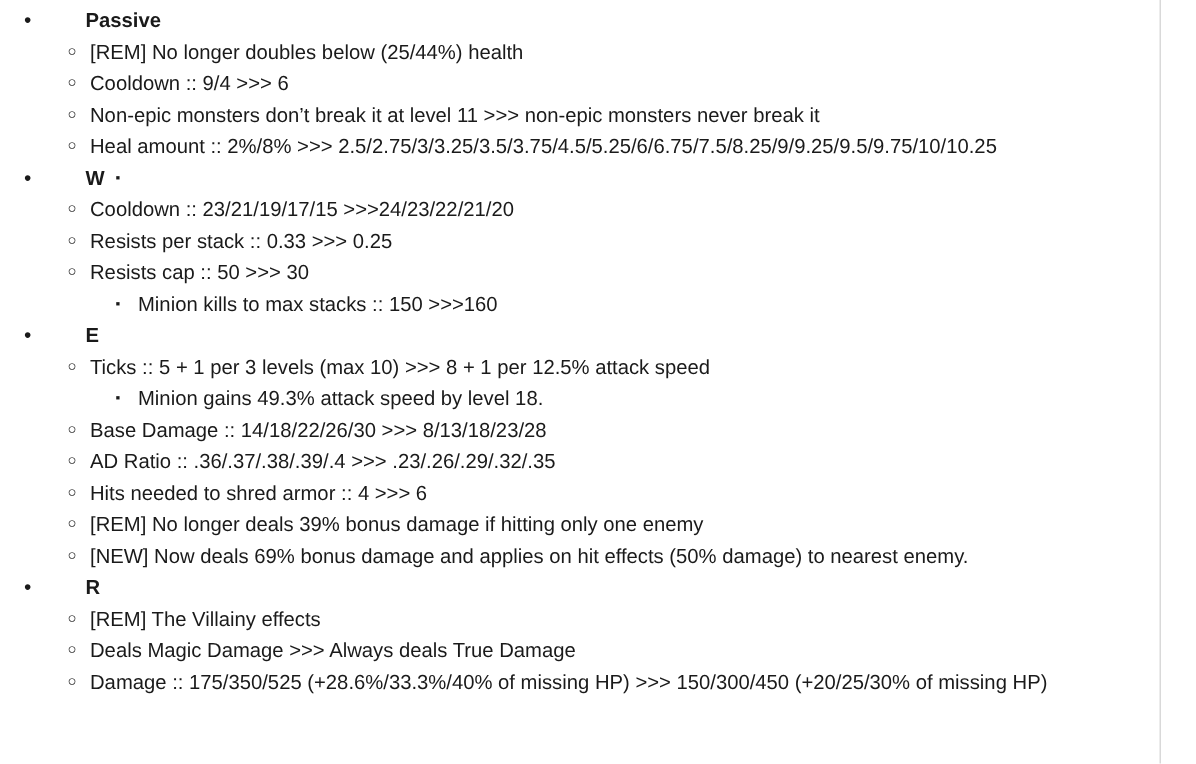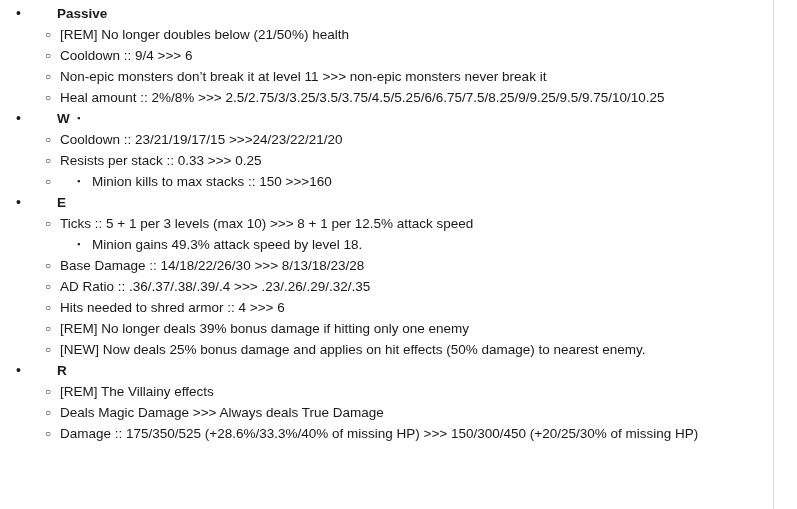--- a/index.html
+++ b/index.html
@@ -92,51 +92,51 @@
 </style>
 </head>
 <body>
 
 <div class="page">
   <ul class="lvl1" id="root">
       <li>
         <span class="marker">•</span>
         <span class="lvl1-label">Passive</span>
         <ul class="lvl2">
-          <li><span class="marker">○</span><span class="txt">[REM] No longer doubles below (21/50%) health</span></li>
+          <li><span class="marker">○</span><span class="txt">[REM] No longer doubles below (25/44%) health</span></li>
           <li><span class="marker">○</span><span class="txt"><span class="uline">Cooldown</span> :: 9/4 &gt;&gt;&gt; 6</span></li>
           <li><span class="marker">○</span><span class="txt">Non-epic monsters don’t break it at level 11 &gt;&gt;&gt; non-epic monsters never break it</span></li>
           <li><span class="marker">○</span><span class="txt">Heal amount :: 2%/8% &gt;&gt;&gt; 2.5/2.75/3/3.25/3.5/3.75/4.5/5.25/6/6.75/7.5/8.25/9/9.25/9.5/9.75/10/10.25</span><ul class="lvl3">
               <li><span class="marker">▪</span></li>
             </ul></li>
         </ul>
       </li>
       <li>
         <span class="marker">•</span>
         <span class="lvl1-label">W</span>
         <ul class="lvl2">
           <li><span class="marker">○</span><span class="txt"><span class="uline">Cooldown</span> :: 23/21/19/17/15 &gt;&gt;&gt;24/23/22/21/20</span></li>
           <li><span class="marker">○</span><span class="txt">Resists per stack :: 0.33 &gt;&gt;&gt; 0.25</span></li>
-          <li><span class="marker">○</span><ul class="lvl3">
+          <li><span class="marker">○</span><span class="txt">Resists cap :: 50 &gt;&gt;&gt; 30</span><ul class="lvl3">
               <li><span class="marker">▪</span><span class="txt">Minion kills to max stacks :: 150 &gt;&gt;&gt;160</span></li>
             </ul></li>
         </ul>
       </li>
       <li>
         <span class="marker">•</span>
         <span class="lvl1-label">E</span>
         <ul class="lvl2">
           <li><span class="marker">○</span><span class="txt">Ticks :: 5 + 1 per 3 levels (max 10) &gt;&gt;&gt; 8 + 1 per 12.5% attack speed</span><ul class="lvl3">
               <li><span class="marker">▪</span><span class="txt"><span class="uline">Minion</span> gains 49.3% attack speed by level 18.</span></li>
             </ul></li>
           <li><span class="marker">○</span><span class="txt">Base Damage :: 14/18/22/26/30 &gt;&gt;&gt; 8/13/18/23/28</span></li>
           <li><span class="marker">○</span><span class="txt">AD Ratio :: .36/.37/.38/.39/.4 &gt;&gt;&gt; .23/.26/.29/.32/.35</span></li>
           <li><span class="marker">○</span><span class="txt">Hits needed to shred armor :: 4 &gt;&gt;&gt; 6</span></li>
           <li><span class="marker">○</span><span class="txt">[REM] No longer deals 39% bonus damage if hitting only one enemy</span></li>
-          <li><span class="marker">○</span><span class="txt">[NEW] Now deals 25% bonus damage and applies on hit effects (50% damage) to nearest enemy.</span></li>
+          <li><span class="marker">○</span><span class="txt">[NEW] Now deals 69% bonus damage and applies on hit effects (50% damage) to nearest enemy.</span></li>
         </ul>
       </li>
       <li>
         <span class="marker">•</span>
         <span class="lvl1-label">R</span>
         <ul class="lvl2">
           <li><span class="marker">○</span><span class="txt">[REM] The Villainy effects</span></li>
           <li><span class="marker">○</span><span class="txt">Deals Magic Damage &gt;&gt;&gt; Always deals True Damage</span></li>
           <li><span class="marker">○</span><span class="txt">Damage :: 175/350/525 (+28.6%/33.3%/40% of missing HP) &gt;&gt;&gt; 150/300/450 (+20/25/30% of missing HP)</span></li>
         </ul>

